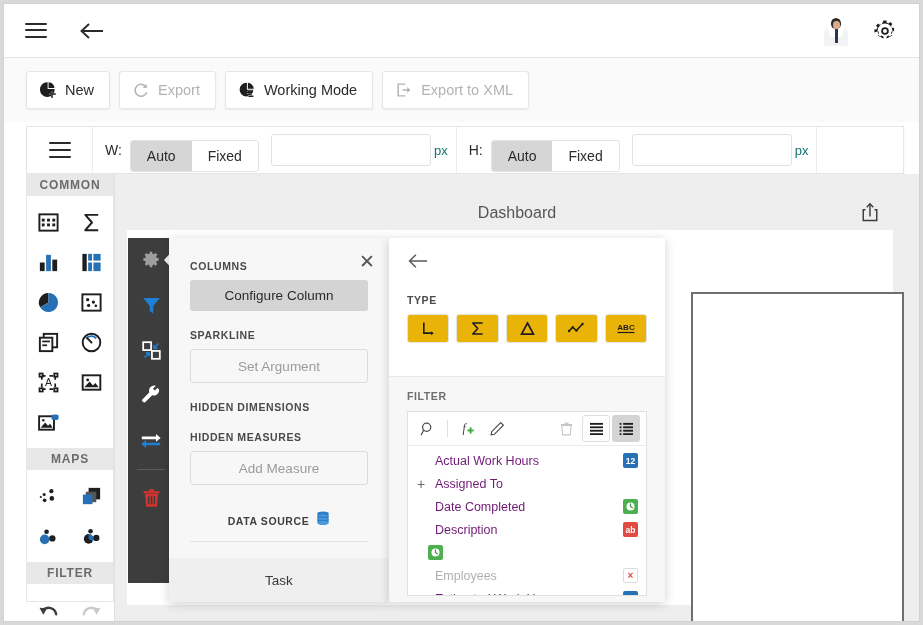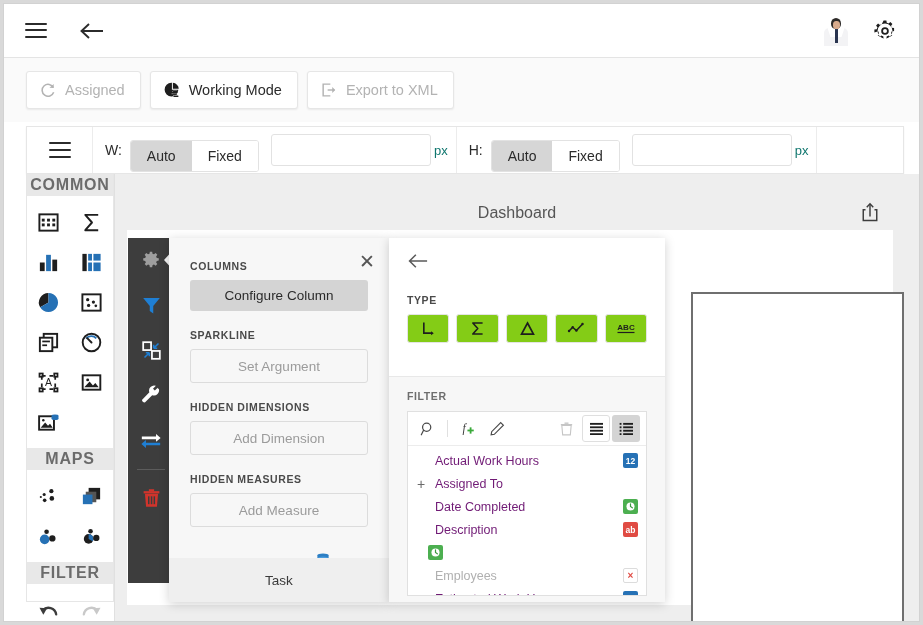--- a/index.html
+++ b/index.html
@@ -123,21 +123,21 @@
 
   
   .palette {
     position: absolute; left: 22px; top: 170px;
     width: 88px; height: 428px;
     background: #ffffff; border: 1px solid #e6e6e6; border-top: none;
   }
   .pal-head {
     height: 22px; background: #e8e8e8;
     display: flex; align-items: center; justify-content: center;
-    font-size: 16px; font-weight: bold; letter-spacing: .8px; color: #6b6b6b;
+    font-size: 12px; font-weight: bold; letter-spacing: .8px; color: #6b6b6b;
   }
   .pal-grid {
     display: grid; grid-template-columns: 1fr 1fr;
     padding: 6px 0;
   }
   .pal-cell {
     height: 40px; display: flex; align-items: center; justify-content: center;
     cursor: pointer;
   }
 
@@ -239,21 +239,21 @@
   .tbp-top { background: #ffffff; padding: 14px 18px 16px 18px; }
   .back-arrow { cursor: pointer; display: inline-block; }
   .type-label {
     font-size: 10.5px; font-weight: bold; letter-spacing: .6px;
     color: #4a4a4a; margin: 20px 0 8px 0;
   }
   .type-row { display: flex; gap: 7px; }
   .type-btn {
     width: 53px; height: 29px; border: 1px solid #e4e4e4; border-radius: 3px;
     display: flex; align-items: center; justify-content: center;
-    background: #84cc16; cursor: pointer;
+    background: #eab308; cursor: pointer;
   }
   .tbp-bottom {
     position: absolute; left: 0; top: 138px; width: 100%; bottom: 0;
     background: #f7f7f7; border-top: 1px solid #e8e8e8;
     padding: 13px 18px 0 18px;
   }
   .binding-label {
     font-size: 10.5px; font-weight: bold; letter-spacing: .6px;
     color: #6e6e6e; margin-bottom: 9px;
   }
@@ -335,30 +335,51 @@
     <div class="tb-icon gear-btn">
       <svg width="24" height="24" viewBox="0 0 24 24">
         <path fill="#1e1e1e" d="M12 8.2a3.8 3.8 0 1 0 0 7.6 3.8 3.8 0 0 0 0-7.6zm0 1.8a2 2 0 1 1 0 4 2 2 0 0 1 0-4z"></path>
         <path fill="#1e1e1e" d="M10.6 1.4h2.8l.35 2.35c.62.18 1.2.43 1.74.74l1.92-1.4 1.98 1.98-1.4 1.92c.31.54.56 1.12.74 1.74l2.35.35v2.8l-2.35.35c-.18.62-.43 1.2-.74 1.74l1.4 1.92-1.98 1.98-1.92-1.4c-.54.31-1.12.56-1.74.74l-.35 2.35h-2.8l-.35-2.35a7.3 7.3 0 0 1-1.74-.74l-1.92 1.4-1.98-1.98 1.4-1.92a7.3 7.3 0 0 1-.74-1.74L1.4 13.4v-2.8l2.35-.35c.18-.62.43-1.2.74-1.74l-1.4-1.92 1.98-1.98 1.92 1.4c.54-.31 1.12-.56 1.74-.74zm1.4 3.1a7.5 7.5 0 1 0 0 15 7.5 7.5 0 0 0 0-15z"></path>
       </svg>
     </div>
   </div>
 
   <div class="actionbar">
 
+    <div class="abtn">
+      <span>
+        <svg width="18" height="18" viewBox="0 0 20 20">
+          <path fill="#1e1e1e" d="M9 1.3A8.2 8.2 0 1 0 17.4 9H9.6V1.35z"></path>
+          <path fill="#1e1e1e" d="M10.6 1.3V7.9h6.6A7.3 7.3 0 0 0 10.6 1.3z"></path>
+          <g fill="#1e1e1e">
+              <rect x="10.5" y="13.6" width="8" height="1.9"></rect>
+              <rect x="13.55" y="10.6" width="1.9" height="8"></rect>
+            </g>
+          <g fill="#fff">
+              <rect x="10.9" y="14" width="7.2" height="1.1"></rect>
+              <rect x="13.95" y="11" width="1.1" height="7.2"></rect>
+            </g>
+          <g fill="#1e1e1e">
+              <rect x="10.8" y="13.9" width="7.4" height="1.3"></rect>
+              <rect x="13.85" y="10.9" width="1.3" height="7.4"></rect>
+            </g>
+        </svg>
+      </span>
+      <span>New</span>
+    </div>
 
 
     <div class="abtn disabled">
       <span>
         <svg width="18" height="18" viewBox="0 0 20 20">
           <path d="M16 7.4A6.6 6.6 0 1 0 16.3 12.5" fill="none" stroke="#b3b3b3" stroke-width="1.7"></path>
           <path d="M16.4 3.2 L16.2 7.9 L11.6 7.4 Z" fill="#b3b3b3"></path>
         </svg>
       </span>
-      <span>Assigned</span>
+      <span>Export</span>
     </div>
 
     <div class="abtn">
       <span>
         <svg width="18" height="18" viewBox="0 0 20 20">
           <path fill="#1e1e1e" d="M9.3 2A7.6 7.6 0 1 0 17 9.7H9.9V2.05z"></path>
           <path fill="#1e1e1e" d="M11 2.05V8.6h6.5A6.9 6.9 0 0 0 11 2.05z"></path>
           <g stroke="#fff" stroke-width="1.5" stroke-linecap="round">
             <path d="M11.3 11.6 L15.6 11.6"></path>
               <path d="M10.4 14.1 L14.7 14.1"></path>
@@ -643,21 +664,20 @@
   <div class="columns-panel">
     <div class="panel-close">✕</div>
     <div class="cp-body">
       <div class="sec-label">COLUMNS</div>
       <div class="big-btn filled">Configure Column</div>
 
       <div class="sec-label sp">SPARKLINE</div>
       <div class="big-btn ghost">Set Argument</div>
 
       <div class="sec-label sp">HIDDEN DIMENSIONS</div>
-      <div class="big-btn ghost">Add Dimension</div>
 
       <div class="sec-label sp">HIDDEN MEASURES</div>
       <div class="big-btn ghost">Add Measure</div>
 
       <div class="ds-row">
         <span class="ds-label">DATA SOURCE</span>
         <span>
           <svg width="14" height="15" viewBox="0 0 16 17">
             <ellipse cx="8" cy="2.6" rx="6.4" ry="2.2" fill="#2c7fc4"></ellipse>
             <path d="M1.6 2.6 V6.2 A6.4 2.2 0 0 0 14.4 6.2 V2.6" fill="#2c7fc4"></path>

